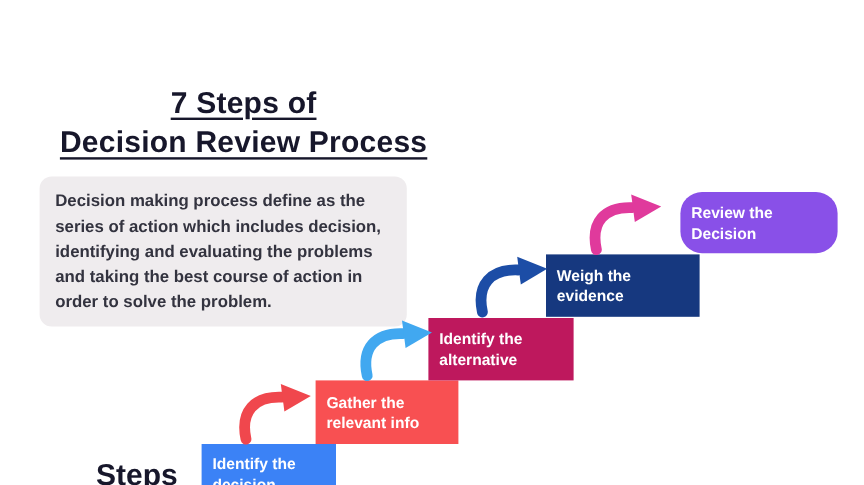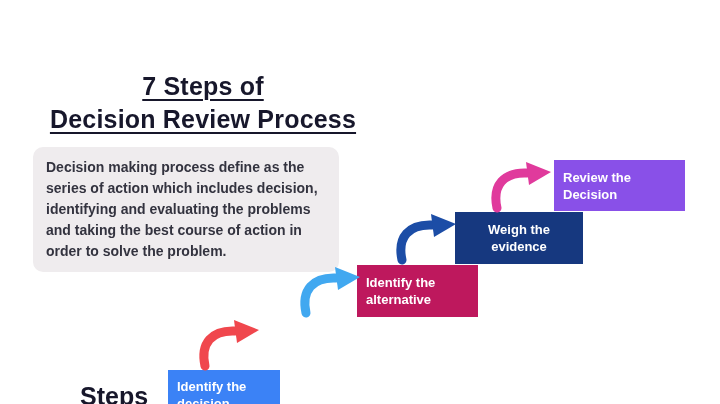--- a/index.html
+++ b/index.html
@@ -39,21 +39,21 @@
   .step-box{
     position:absolute;
     color:#ffffff;font-weight:700;font-size:13px;line-height:17px;
     display:flex;align-items:center;
     padding:4px 9px;box-sizing:border-box;
   }
   .s0{left:168px;top:326px;width:112px;height:50px;}
   .s1{left:263px;top:273px;width:119px;height:53px;}
   .s2{left:357px;top:221px;width:121px;height:52px;}
   .s3{left:455px;top:168px;width:128px;height:52px;}
-  .s4{left:554px;top:116px;width:131px;height:51px;}
+  .s4{left:567px;top:116px;width:131px;height:51px;border-radius:18px;}
 
   
   .arrow{position:absolute;width:64px;height:48px;overflow:visible;}
   .a0{left:197px;top:277px;}
   .a1{left:298px;top:224px;}
   .a2{left:394px;top:171px;}
   .a3{left:489px;top:119px;}
 
   .bottom-line{
     position:absolute;left:331px;top:399px;width:58px;height:5px;
@@ -72,24 +72,27 @@
 
   <div class="desc">
     <span>Decision making process define as the series of action which includes decision, identifying and evaluating the problems and taking the best course of action in order to solve the problem.</span>
   </div>
 
   <div class="steps-word">Steps</div>
 
   <div class="step-box s0" style="background-color: #3b82f6;">
     <span>Identify the decision</span>
   </div>
+  <div class="step-box s1" style="background-color: rgb(248, 80, 82);">
+    <span>Gather the relevant info</span>
+  </div>
   <div class="step-box s2" style="background-color: #be185d;">
     <span>Identify the alternative</span>
   </div>
-  <div class="step-box s3" style="background-color: rgb(22, 56, 127); text-align: center;">
+  <div class="step-box s3" style="background-color: rgb(22, 56, 127);">
     <span>Weigh the evidence</span>
   </div>
   <div class="step-box s4" style="background-color: rgb(137, 80, 232);">
     <span>Review the Decision</span>
   </div>
 
   <svg class="arrow a0" viewBox="0 0 64 48">
     <path d="M 8 45 C 3 22, 15 9, 38 10" fill="none" stroke-width="9" stroke-linecap="round" stroke="#f0474d"></path>
     <polygon points="37,-1 62,9 40,22" fill="#f0474d"></polygon>
   </svg>

